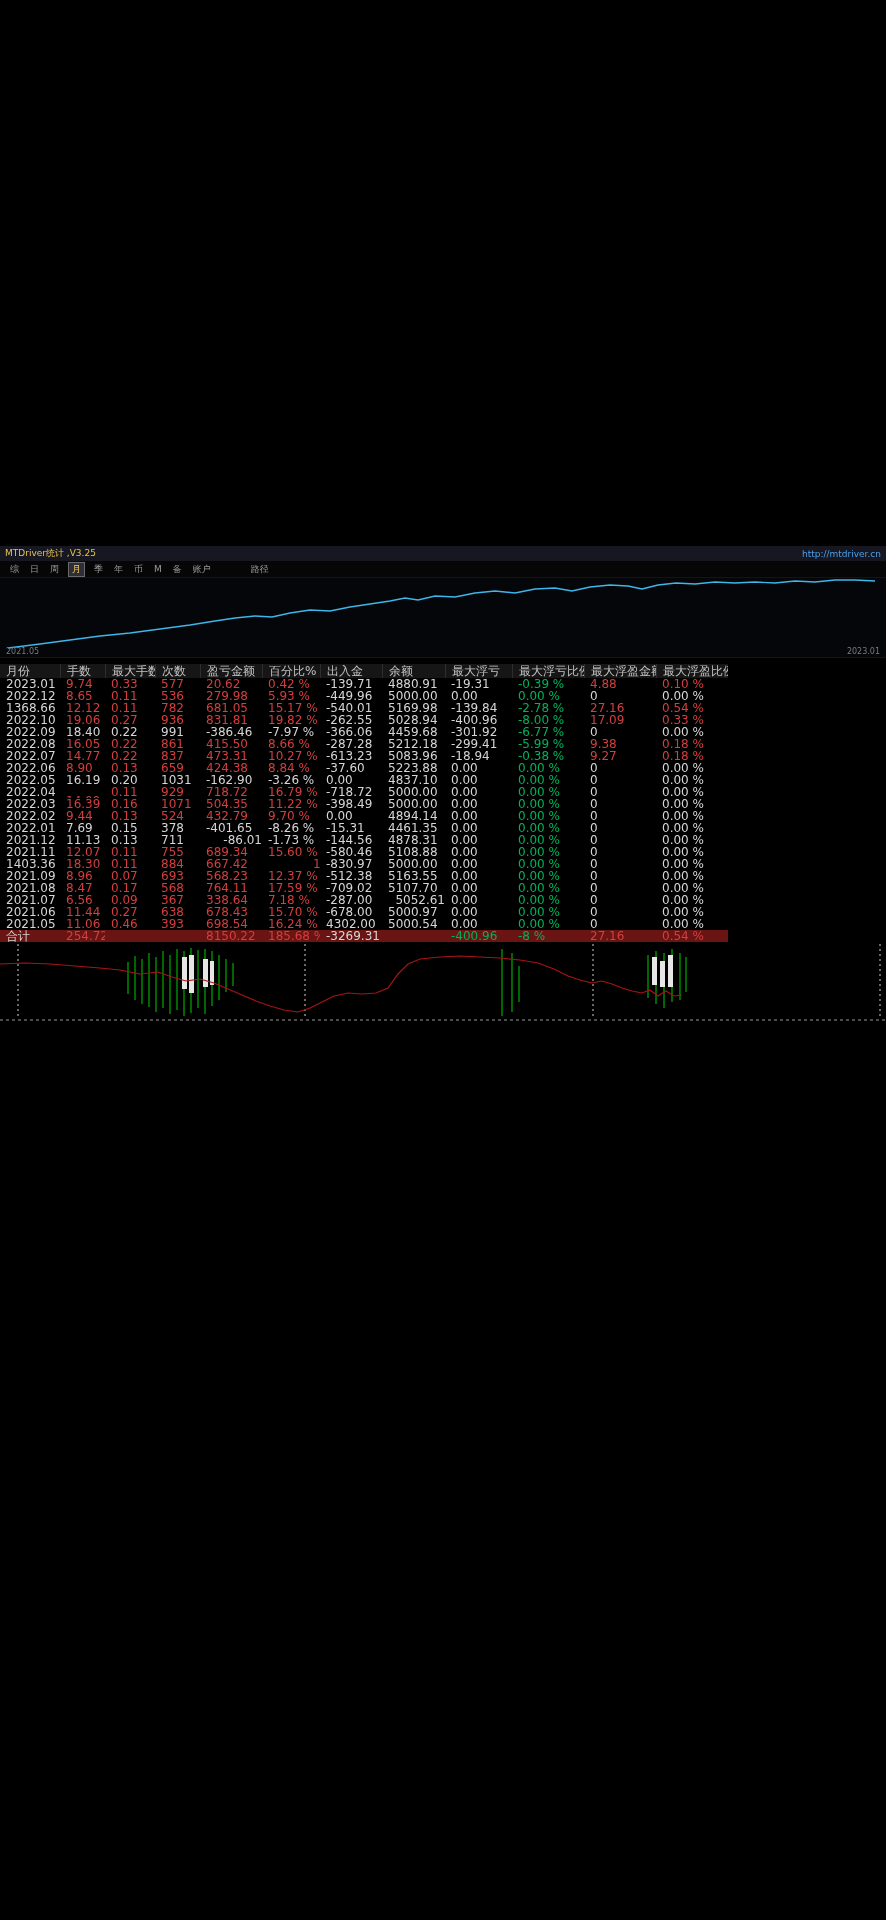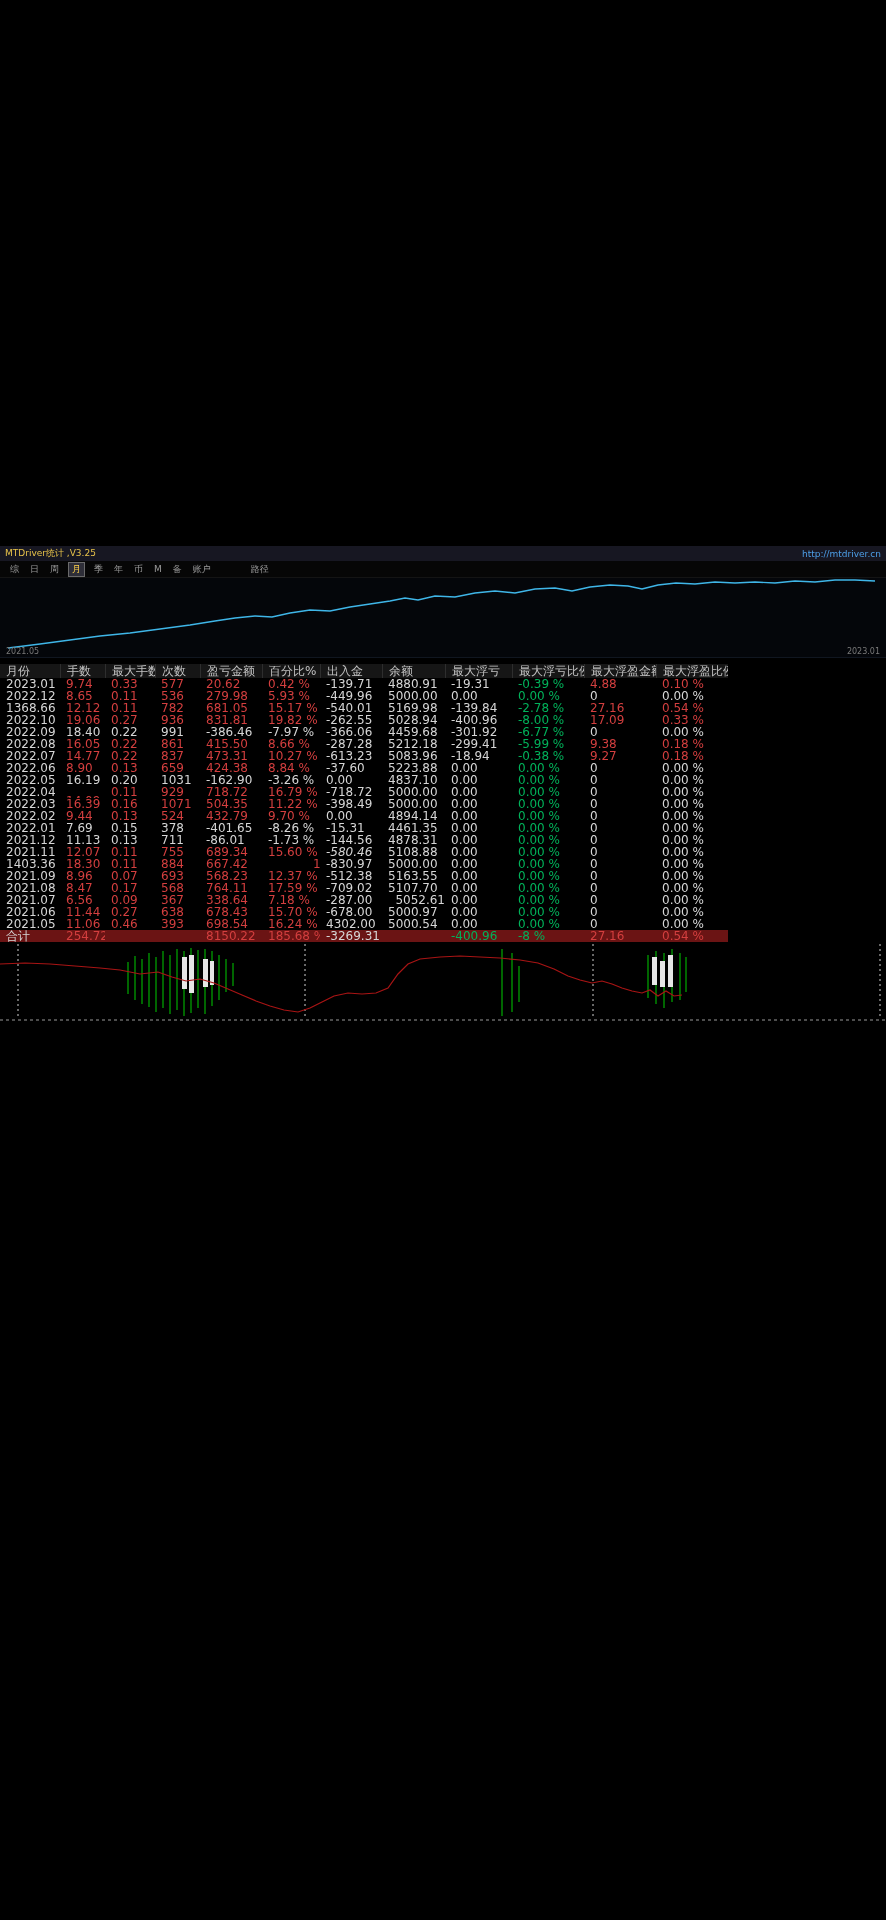--- a/index.html
+++ b/index.html
@@ -266,37 +266,37 @@
             <div class="cell" style="color: rgb(214, 214, 214);">0.00</div>
             <div class="cell" style="color: rgb(0, 178, 90);">0.00 %</div>
             <div class="cell" style="color: rgb(214, 214, 214);">0</div>
             <div class="cell" style="color: rgb(214, 214, 214);">0.00 %</div>
           </div>
           <div class="trow">
             <div class="cell" style="color: rgb(214, 214, 214);">2021.12</div>
             <div class="cell" style="color: rgb(214, 214, 214);">11.13</div>
             <div class="cell" style="color: rgb(214, 214, 214);">0.13</div>
             <div class="cell" style="color: rgb(214, 214, 214);">711</div>
-            <div class="cell" style="color: rgb(214, 214, 214);">-86.01</div>
+            <div class="cell" style="color: rgb(214, 214, 214); text-align: right;">-86.01</div>
             <div class="cell" style="color: rgb(214, 214, 214);">-1.73 %</div>
             <div class="cell" style="color: rgb(214, 214, 214);">-144.56</div>
             <div class="cell" style="color: rgb(214, 214, 214);">4878.31</div>
             <div class="cell" style="color: rgb(214, 214, 214);">0.00</div>
             <div class="cell" style="color: rgb(0, 178, 90);">0.00 %</div>
             <div class="cell" style="color: rgb(214, 214, 214);">0</div>
             <div class="cell" style="color: rgb(214, 214, 214);">0.00 %</div>
           </div>
           <div class="trow">
             <div class="cell" style="color: rgb(214, 214, 214);">2021.11</div>
             <div class="cell" style="color: rgb(212, 63, 63);">12.07</div>
             <div class="cell" style="color: rgb(212, 63, 63);">0.11</div>
             <div class="cell" style="color: rgb(212, 63, 63);">755</div>
             <div class="cell" style="color: rgb(212, 63, 63);">689.34</div>
             <div class="cell" style="color: rgb(212, 63, 63);">15.60 %</div>
-            <div class="cell" style="color: rgb(214, 214, 214); font-style: italic;">-580.46</div>
+            <div class="cell" style="color: rgb(214, 214, 214);">-580.46</div>
             <div class="cell" style="color: rgb(214, 214, 214);">5108.88</div>
             <div class="cell" style="color: rgb(214, 214, 214);">0.00</div>
             <div class="cell" style="color: rgb(0, 178, 90);">0.00 %</div>
             <div class="cell" style="color: rgb(214, 214, 214);">0</div>
             <div class="cell" style="color: rgb(214, 214, 214);">0.00 %</div>
           </div>
           <div class="trow">
             <div class="cell" style="color: rgb(214, 214, 214);">1403.36</div>
             <div class="cell" style="color: rgb(212, 63, 63);">18.30</div>
             <div class="cell" style="color: rgb(212, 63, 63);">0.11</div>

